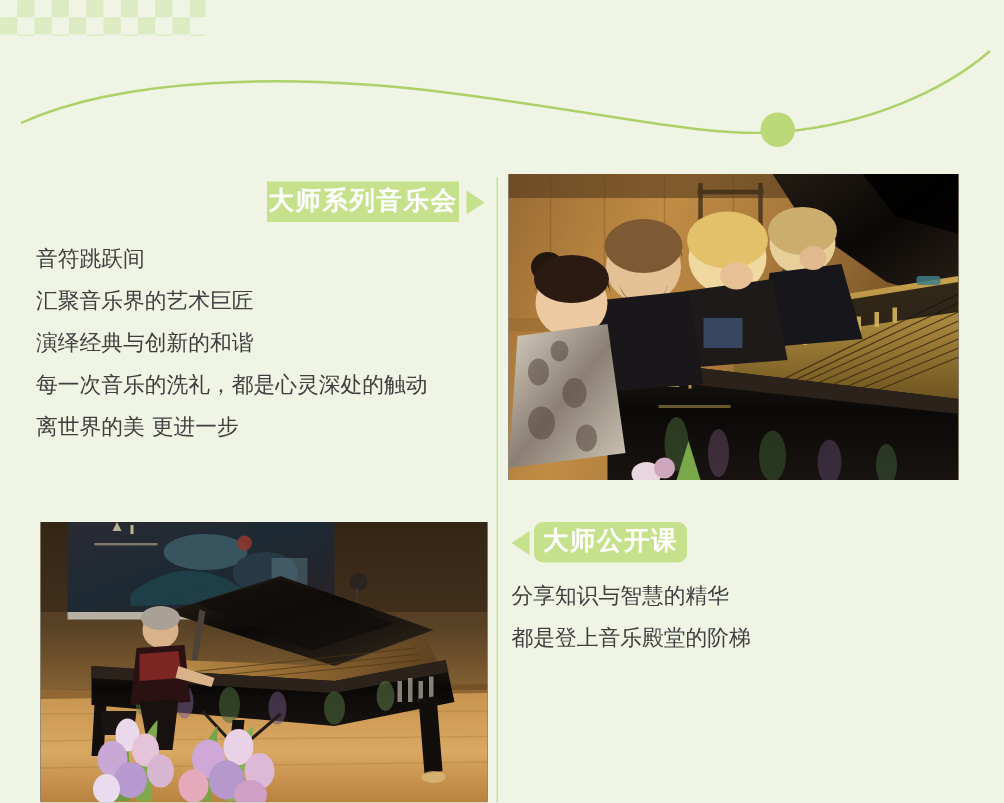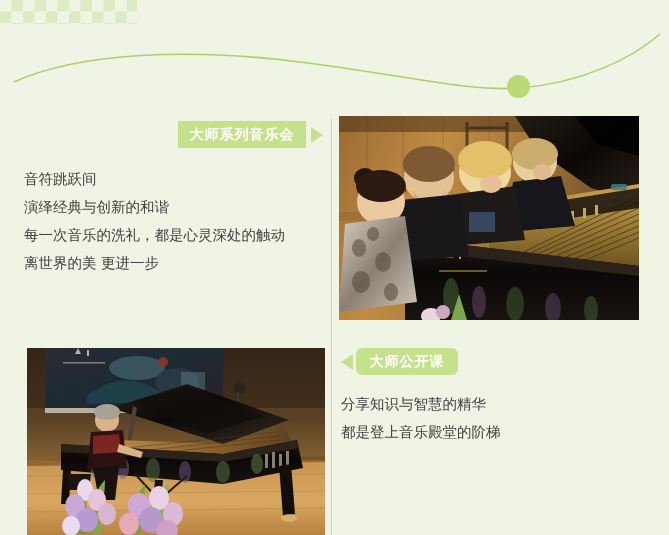--- a/index.html
+++ b/index.html
@@ -30,40 +30,40 @@
 
   
   .vline{
     position:absolute;left:331px;top:118px;width:1px;height:417px;
     background:#c8de9a;
   }
 
   
   .badge{
     position:absolute;height:27px;line-height:27px;
-    background:#c6e18c;color:#ffffff;font-weight:bold;font-size:14px;
+    background:#c6e18c;color:#ffffff;font-weight:bold;font-size:17px;
     letter-spacing:1px;text-align:center;
   }
   #badge-series{left:178px;top:121px;width:128px;}
   #badge-class{left:356px;top:348px;width:102px;border-radius:6px;}
   .tri{position:absolute;width:0;height:0;}
   #tri-right{
     left:311px;top:127px;
     border-top:8px solid transparent;border-bottom:8px solid transparent;
     border-left:12px solid #c6e18c;
   }
   #tri-left{
     left:341px;top:354px;
     border-top:8px solid transparent;border-bottom:8px solid transparent;
     border-right:12px solid #c6e18c;
   }
 
   
   .copy{position:absolute;color:#3f3f3f;font-size:14.5px;}
-  .copy p{margin:6px 0 7px 0;line-height:21px;white-space:nowrap;}
+  .copy p{margin:0 0 7px 0;line-height:21px;white-space:nowrap;}
   #copy-series{left:24px;top:163px;width:300px;}
   #copy-class{left:341px;top:388px;width:300px;}
 
   
   .photo{position:absolute;overflow:hidden;background:#2a1d10;}
   #photo-concert{left:339px;top:116px;width:300px;height:204px;}
   #photo-recital{left:27px;top:348px;width:298px;height:187px;}
   .photo svg{display:block;width:100%;height:100%;}
 </style>
 </head>
@@ -78,20 +78,21 @@
   </svg>
   <div class="dot"></div>
 
   <div class="vline"></div>
 
   <div class="tri" id="tri-right"></div>
   <div class="badge" id="badge-series">大师系列音乐会</div>
 
   <div class="copy" id="copy-series">
     <p>音符跳跃间</p>
+    <p>汇聚音乐界的艺术巨匠</p>
     <p>演绎经典与创新的和谐</p>
     <p>每一次音乐的洗礼，都是心灵深处的触动</p>
     <p>离世界的美 更进一步</p>
   </div>
 
   <div class="photo" id="photo-concert">
     <svg viewBox="0 0 300 204" preserveAspectRatio="none">
       <defs>
         <linearGradient id="wallG" x1="0" y1="0" x2="1" y2="0.3">
           <stop offset="0%" stop-color="#9a6a32"></stop>

